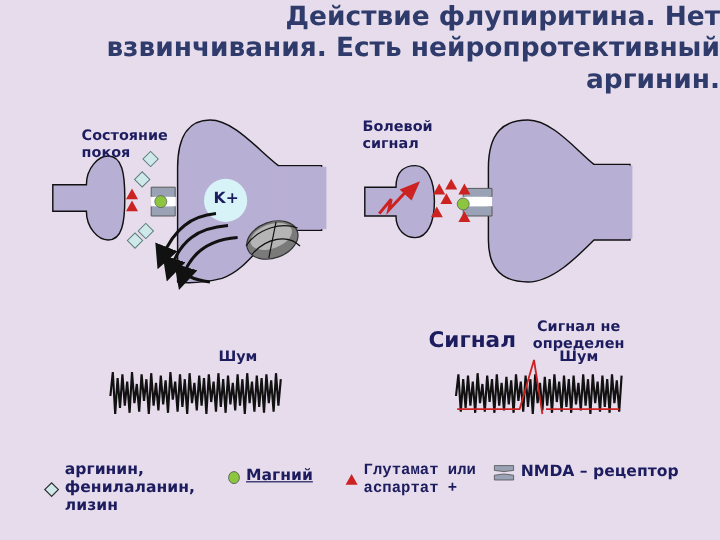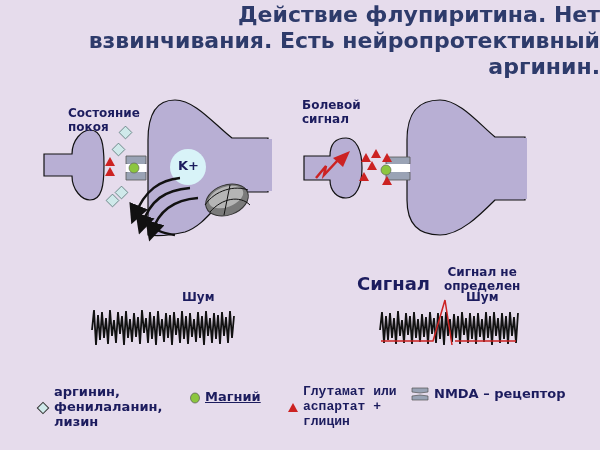--- a/index.html
+++ b/index.html
@@ -145,21 +145,20 @@
       <div>Магний</div>
     </div>
 </div>
 <div class="legend-item" style="left:287px;top:384px;font-family:Liberation Mono, monospace;">
   <svg width="12" height="12">
       <path d="M6,1 L11,10 L1,10 Z" fill="#cc2222"></path>
     </svg>
   <div class="txt">
     <div>Глутамат или</div>
     <div>аспартат +</div>
-    <div>глицин</div>
   </div>
 </div>
 <div class="legend-item" style="left:410px;top:384px;">
   <svg width="20" height="16">
     <path d="M2,2 L18,2 L18,6 L10,7 L2,6 Z" fill="#9aa3b5" stroke="#555" stroke-width="0.7"></path>
     <path d="M2,10 L10,9 L18,10 L18,14 L2,14 Z" fill="#9aa3b5" stroke="#555" stroke-width="0.7"></path>
   </svg>
   <div class="txt">
       <div>NMDA – рецептор</div>
     </div>

